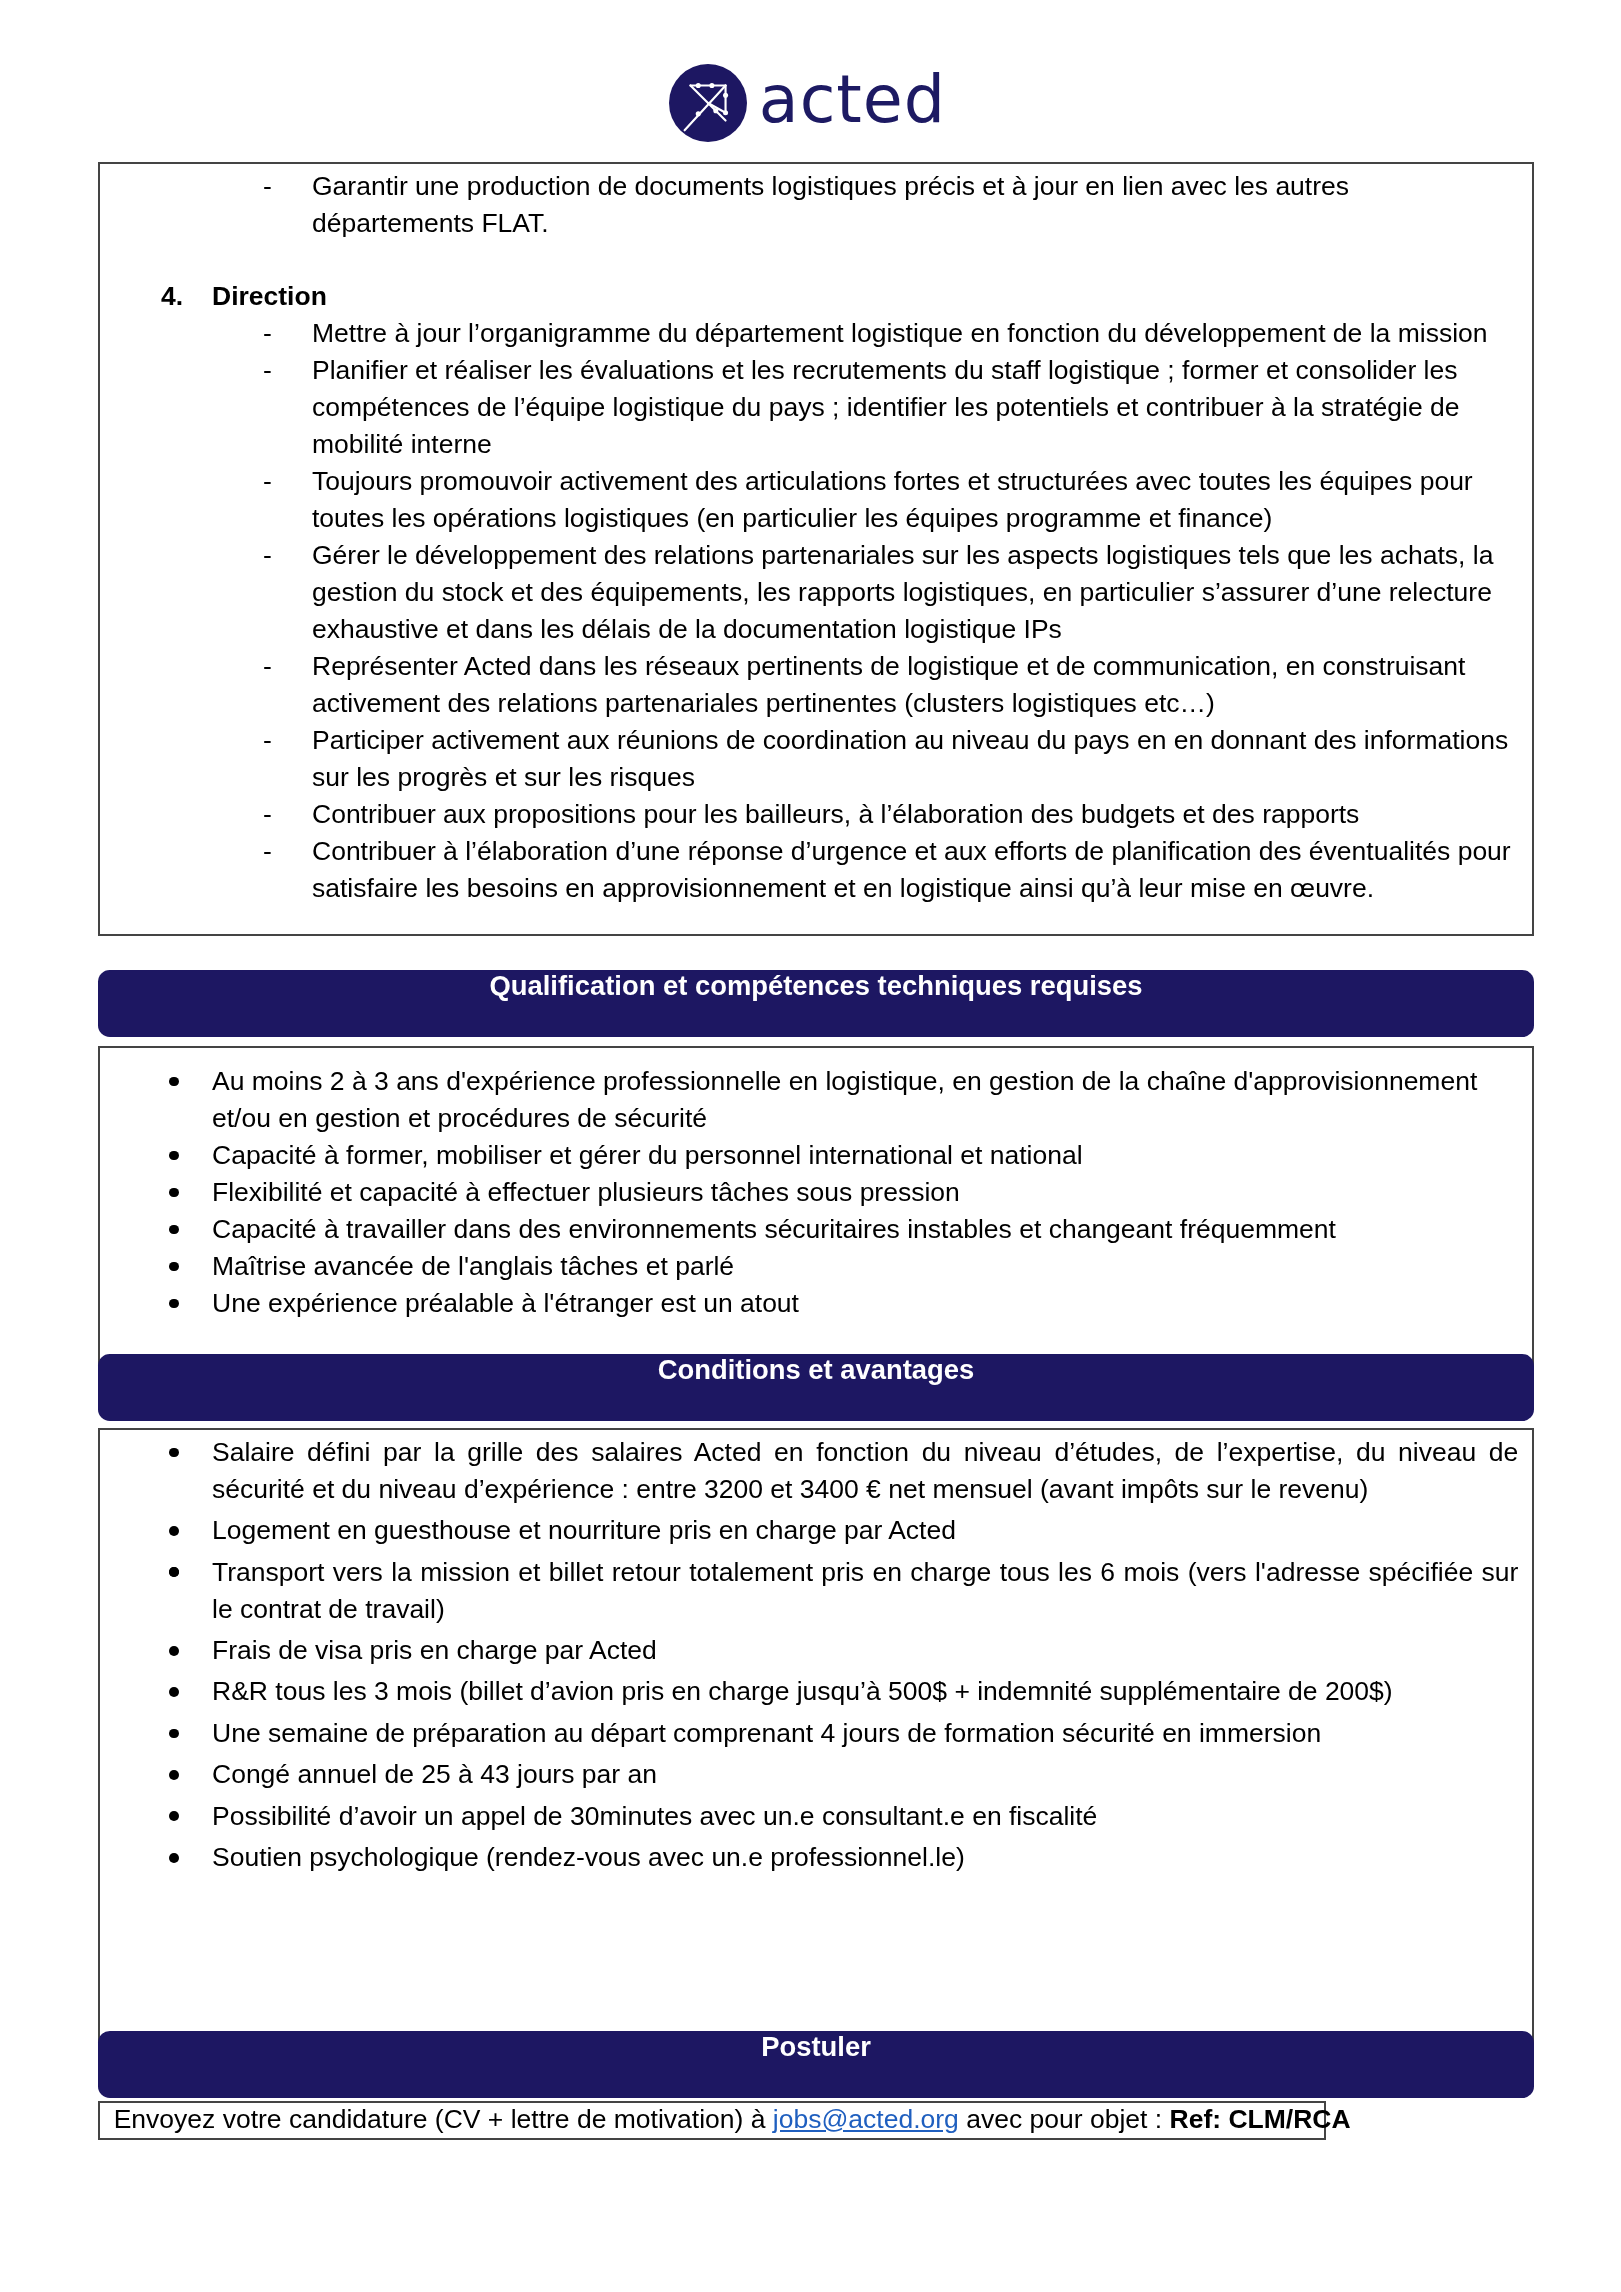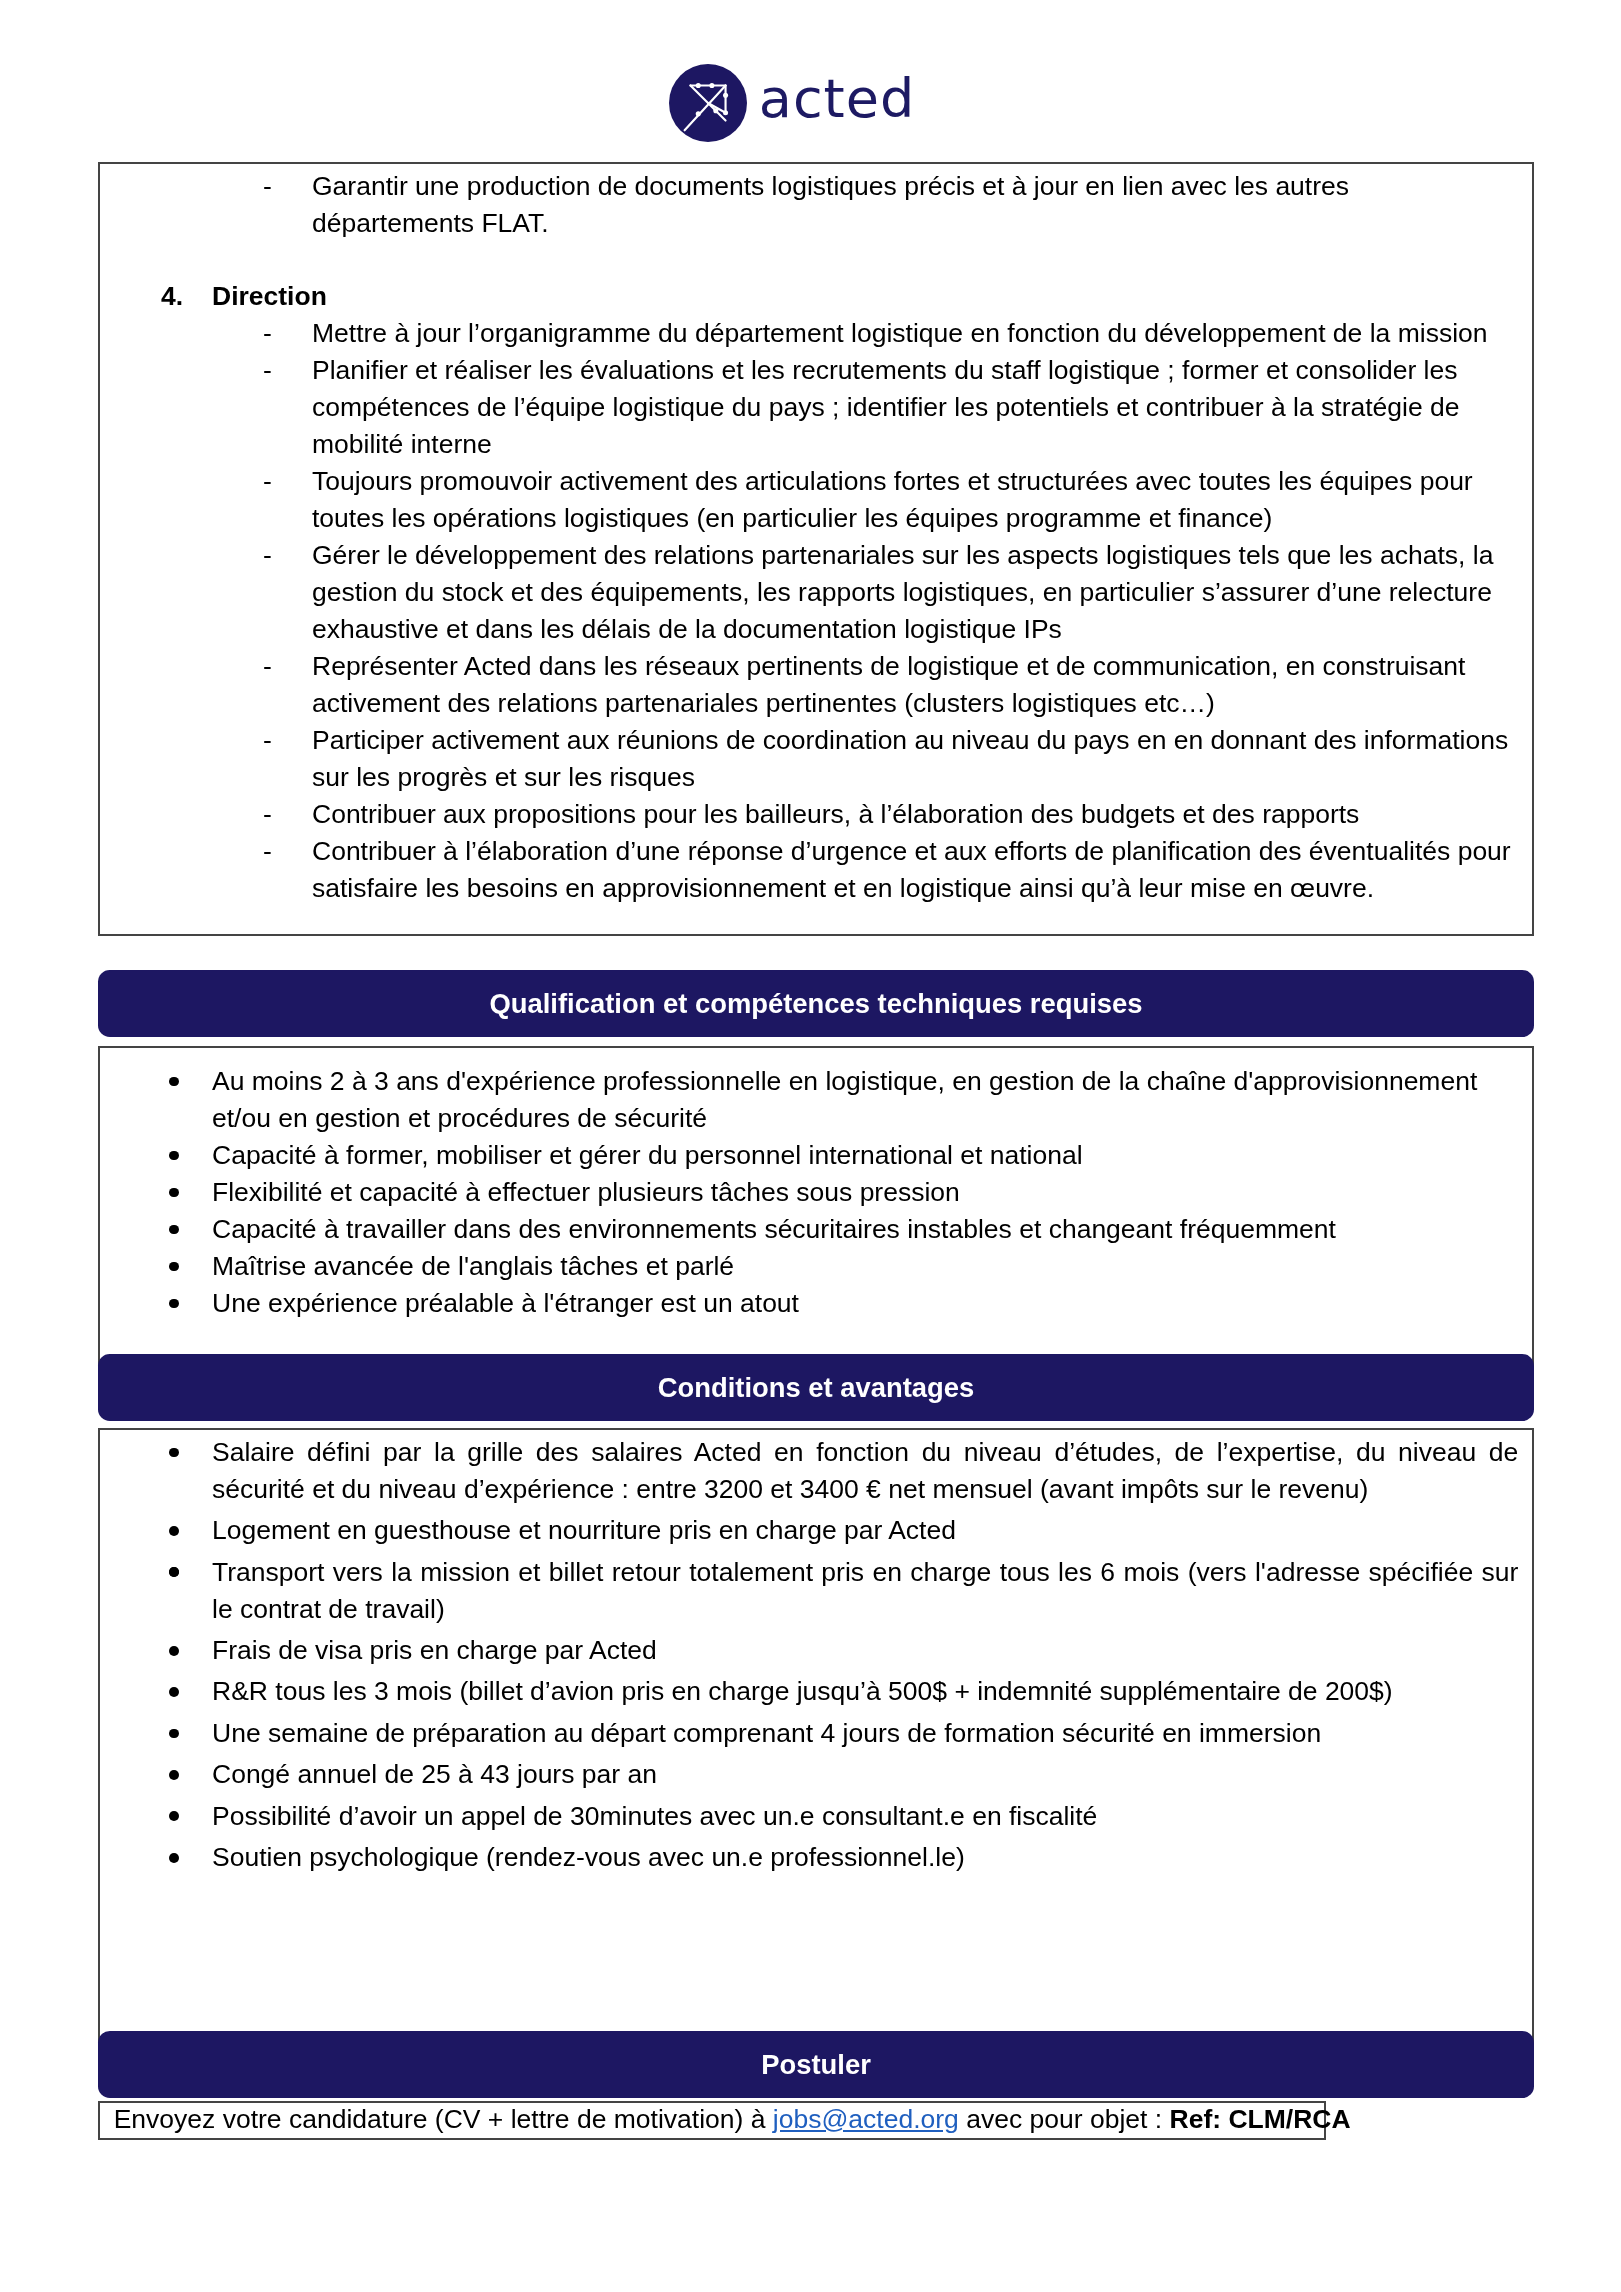--- a/index.html
+++ b/index.html
@@ -6,41 +6,41 @@
   body {
     width: 1621px; height: 2293px; position: relative; overflow: hidden;
     font-family: "Liberation Sans", sans-serif; color: #000;
   }
   .logo {
     position: absolute; left: 669px; top: 61px; height: 84px;
     display: flex; align-items: center; gap: 11.8px;
   }
   .logo-mark { width: 78px; height: 78px; }
   .logo-text {
-    font-family: "DejaVu Sans", sans-serif; font-size: 54px; color: #1d1a63;
+    font-family: "DejaVu Sans", sans-serif; font-size: 65px; color: #1d1a63;
     letter-spacing: 1px; line-height: 1; position: relative; top: -3.9px;
   }
   .box {
     position: absolute; left: 98px; width: 1436px;
     border: 2px solid #444; box-sizing: border-box; background: #fff;
   }
   .txt { font-size: 26.5px; line-height: 37px; }
   .dash-list { list-style: none; margin: 0; padding: 0; }
   .dash-list li { position: relative; padding-left: 212px; padding-right: 17.6px; }
   .dash-list li .dash { position: absolute; left: 163px; top: 0; }
   .sec-title {
     position: relative; padding-left: 61px; font-weight: bold; margin-top: 36px;
   }
   .sec-title .num { position: absolute; left: 61px; }
   .sec-title .lbl { margin-left: 51px; }
   .band {
     position: absolute; left: 98px; width: 1436px; height: 67px;
     background: #1d1762; border-radius: 11.8px;
     color: #fff; font-weight: bold; font-size: 27.4px;
-    display: flex; align-items: center; justify-content: center;
+    display: flex; justify-content: center;
   }
   .bullet-list { list-style: none; margin: 0; padding: 0; }
   .bullet-list li { position: relative; padding-left: 112px; padding-right: 13.7px; }
   .bullet-list li .dot {
     position: absolute; left: 69px; top: 13.7px;
     width: 9.8px; height: 9.8px; border-radius: 50%; background: #000;
   }
   .cond li { margin-bottom: 4.4px; text-align: justify; }
   .apply-box {
     position: absolute; left: 98px; top: 2101px; width: 1228px; height: 39px;

